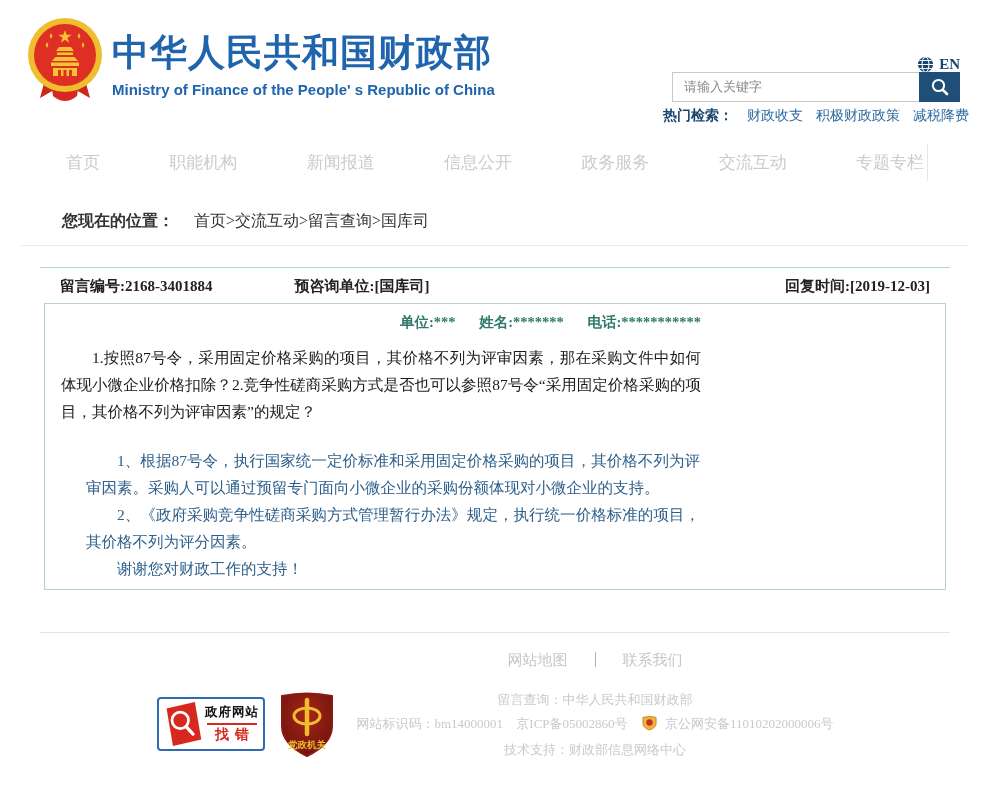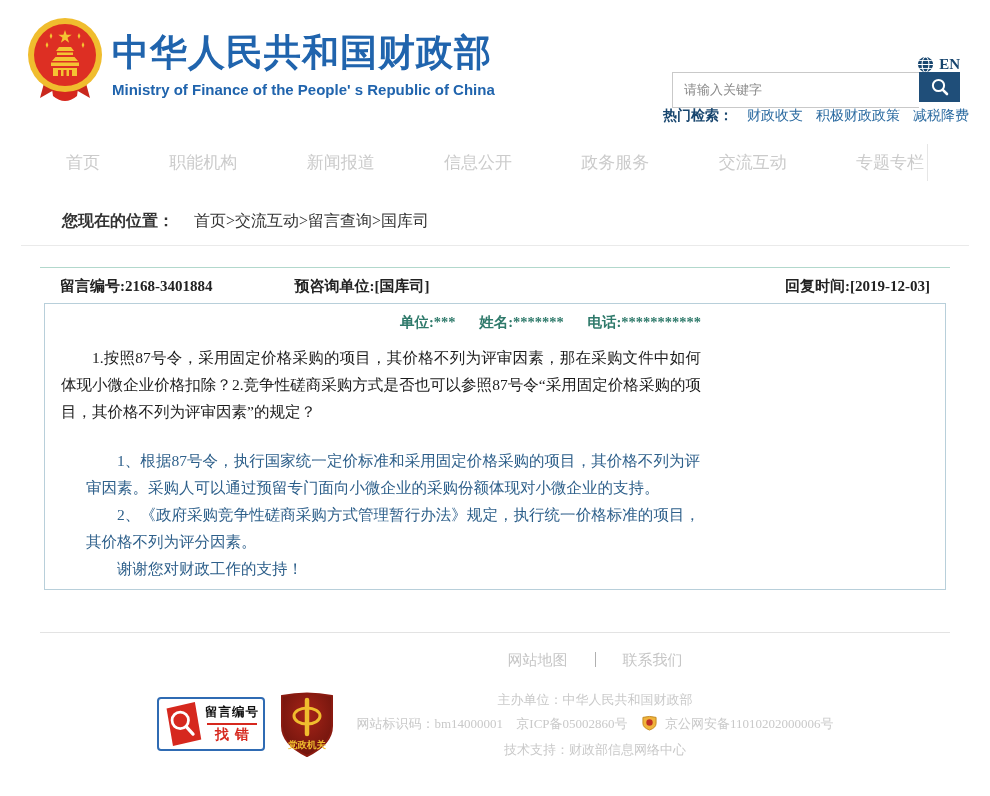--- a/index.html
+++ b/index.html
@@ -13,21 +13,21 @@
 
   
   .header { position:relative; height:133px; }
   .logo { position:absolute; left:22px; top:16px; width:86px; height:92px; }
   .title-block { position:absolute; left:112px; top:28px; font-family:"Liberation Sans","DejaVu Sans",sans-serif; }
   .site-title { font-size:37px; font-weight:bold; color:#2064ad; letter-spacing:1px; white-space:nowrap; }
   .site-subtitle { margin-top:3px; font-size:15px; font-weight:bold; color:#2064ad; white-space:nowrap; }
   .en-link { position:absolute; top:56px; right:30px; display:flex; align-items:flex-end; gap:5px;
              font-size:15px; font-weight:bold; color:#17456e; text-decoration:none; cursor:pointer; }
   .search-row { position:absolute; top:72px; left:672px; width:288px; height:30px; display:flex; }
-  .search-input { flex:1; height:36px; border:1px solid #c9c9c9; border-right:none; padding:14px 11px;
+  .search-input { flex:1; height:30px; border:1px solid #c9c9c9; border-right:none; padding:14px 11px;
                   font-size:13px; color:#333; outline:none; font-family:inherit; }
   .search-input::placeholder { color:#8a8a8a; }
   .search-button { width:41px; height:30px; background:#1f4e79; border:none; cursor:pointer;
                    display:flex; align-items:center; justify-content:center; }
   .hot-row { position:absolute; top:107px; left:663px; font-size:14px; white-space:nowrap;
              display:flex; align-items:center; }
   .hot-label { color:#17456e; font-weight:bold; margin-right:14px; }
   .hot-row a { color:#2a6aa0; text-decoration:none; margin-right:13px; cursor:pointer; }
 
   
@@ -196,21 +196,21 @@
     <div class="footer-badges">
       <a class="error-badge">
         <span style="display:inline-flex;">
           <svg width="42" height="48" viewBox="0 0 46 52">
             <path d="M5 9 L36 2 L43 43 L12 50 Z" fill="#d6281e"></path>
             <circle cx="20" cy="22" r="9" fill="none" stroke="#ffffff" stroke-width="3"></circle>
             <line x1="26.5" y1="29" x2="34" y2="37" stroke="#ffffff" stroke-width="3.6" stroke-linecap="round"></line>
           </svg>
         </span>
         <span class="eb-col">
-          <span class="eb-line1">留言编号</span>
+          <span class="eb-line1">政府网站</span>
           <span class="eb-divider"></span>
           <span class="eb-line2">找错</span>
         </span>
       </a>
       <a class="party-badge">
         <svg width="56" height="68" viewBox="0 0 56 68">
           <defs>
             <radialGradient id="shieldGrad" cx="50%" cy="35%" r="75%">
               <stop offset="0%" stop-color="#a82418"></stop>
               <stop offset="100%" stop-color="#66120b"></stop>
@@ -218,21 +218,21 @@
           </defs>
           <path d="M3 5 Q28 0 53 5 L53 35 Q53 53 28 65 Q3 53 3 35 Z" fill="url(#shieldGrad)" stroke="#8a1a10" stroke-width="2"></path>
           <ellipse cx="28" cy="25" rx="13" ry="8" fill="none" stroke="#f0bd2e" stroke-width="3"></ellipse>
           <path d="M28 9 L28 43" stroke="#f0bd2e" stroke-width="4.5" stroke-linecap="round"></path>
           <text x="28" y="57" text-anchor="middle" font-size="9.5" fill="#f0bd2e" font-weight="bold">党政机关</text>
         </svg>
       </a>
     </div>
 
     <div class="footer-info">
-      <div>主办单位：中华人民共和国财政部</div>
+      <div>留言查询：中华人民共和国财政部</div>
       <div class="code-line">
         <span class="txt">网站标识码：bm14000001</span>
         <span class="txt code-link">京ICP备05002860号</span>
         <span class="police-icon">
           <svg width="15" height="16" viewBox="0 0 16 17">
             <path d="M1 2.5 Q8 0.5 15 2.5 L15 9 Q15 13.5 8 16 Q1 13.5 1 9 Z" fill="#f0b43c" stroke="#c2881f" stroke-width="1"></path>
             <circle cx="8" cy="8" r="3.4" fill="#c03024"></circle>
           </svg>
         </span>
         <span class="txt code-link">京公网安备11010202000006号</span>

